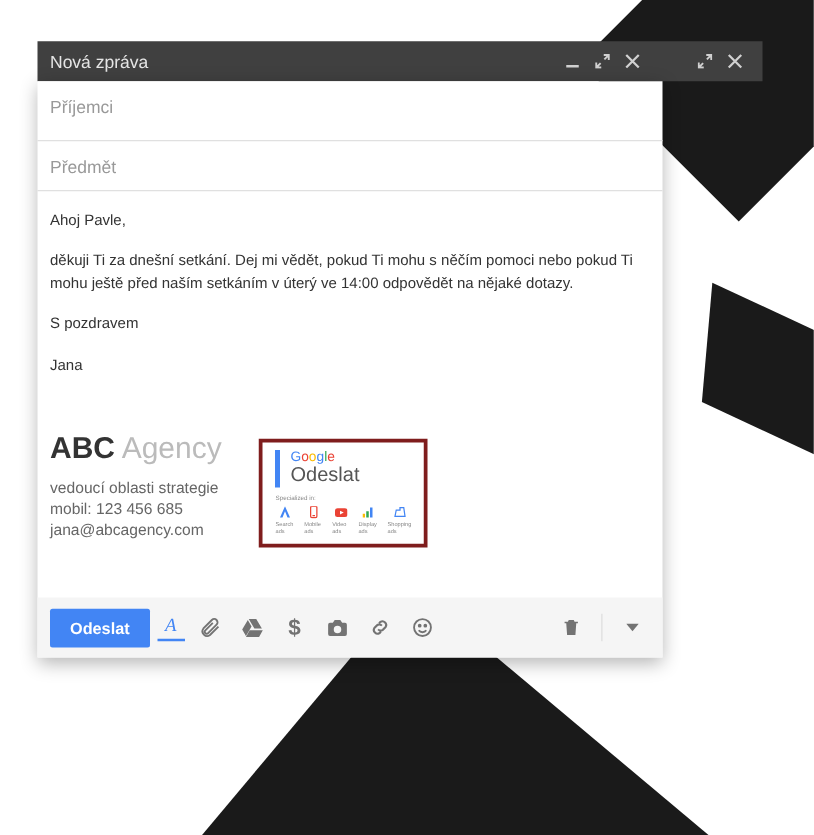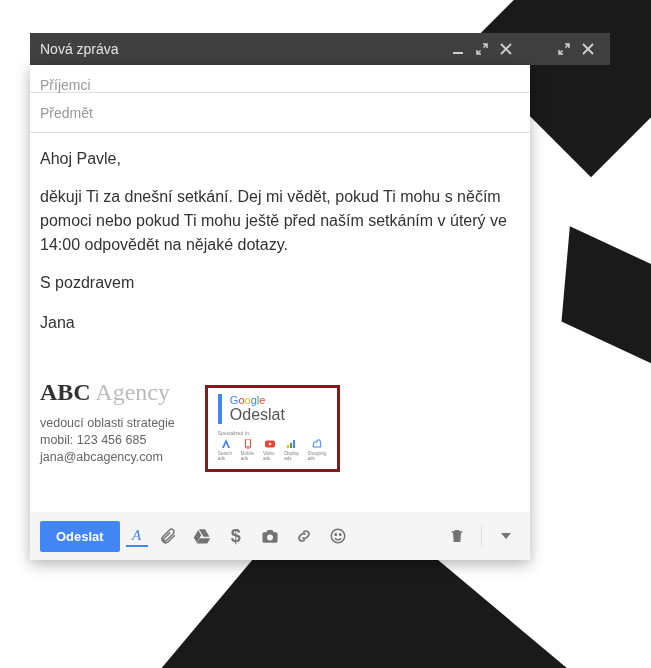--- a/index.html
+++ b/index.html
@@ -66,38 +66,38 @@
     width: 500px;
     background: #fff;
     box-shadow: 0 4px 14px rgba(0,0,0,0.3);
   }
   .field {
     border-bottom: 1px solid #e0e0e0;
     padding: 12px 10px;
     font-size: 14px;
     color: #999;
   }
-  .field.recipients { height: 28px; }
+  .field.recipients { height: 48px; }
   .field.subject { height: 40px; }
   .body {
     padding: 14px 10px 30px 10px;
-    font-size: 16px;
+    font-size: 12px;
     color: #333;
     line-height: 1.5;
   }
   .body p { margin-bottom: 14px; }
   .signature {
     padding: 0 10px 40px 10px;
     display: flex;
     align-items: flex-start;
     gap: 30px;
   }
   .sig-left { }
   .sig-company {
-    font-family: Liberation Serif, serif;
+    font-family: Liberation Sans, sans-serif;
     font-size: 24px;
     margin-bottom: 10px;
   }
   .sig-company .bold { font-weight: 700; color: #333; }
   .sig-company .light { color: #bbb; font-weight: 400; }
   .sig-line { font-size: 12.5px; color: #666; margin-bottom: 3px; }
   .badge {
     border: 3px solid #7f1d1d;
     padding: 6px 10px 8px 10px;
     width: 135px;

